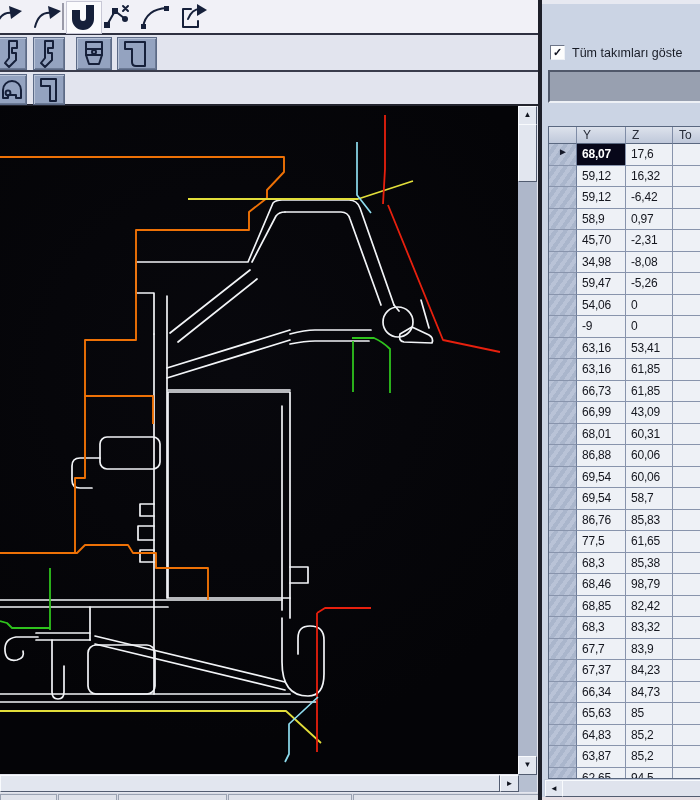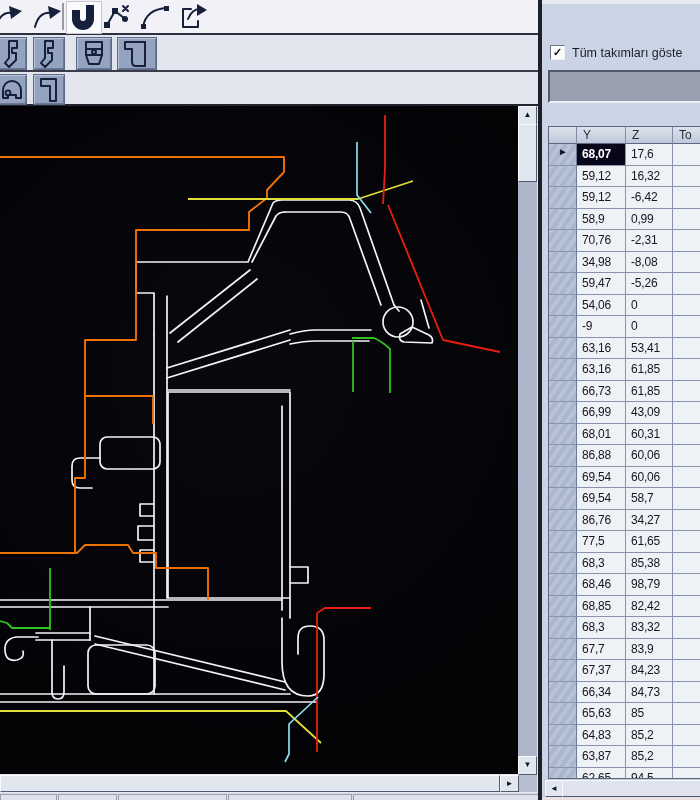--- a/index.html
+++ b/index.html
@@ -303,26 +303,26 @@
           </div>
           <div class="trow">
             <div class="tcell sel"></div>
             <div class="tcell val">59,12</div>
             <div class="tcell val">-6,42</div>
             <div class="tcell val"></div>
           </div>
           <div class="trow">
             <div class="tcell sel"></div>
             <div class="tcell val">58,9</div>
-            <div class="tcell val">0,99</div>
-            <div class="tcell val"></div>
-          </div>
-          <div class="trow">
-            <div class="tcell sel"></div>
-            <div class="tcell val">70,76</div>
+            <div class="tcell val">0,97</div>
+            <div class="tcell val"></div>
+          </div>
+          <div class="trow">
+            <div class="tcell sel"></div>
+            <div class="tcell val">45,70</div>
             <div class="tcell val">-2,31</div>
             <div class="tcell val"></div>
           </div>
           <div class="trow">
             <div class="tcell sel"></div>
             <div class="tcell val">34,98</div>
             <div class="tcell val">-8,08</div>
             <div class="tcell val"></div>
           </div>
           <div class="trow">
@@ -387,21 +387,21 @@
           </div>
           <div class="trow">
             <div class="tcell sel"></div>
             <div class="tcell val">69,54</div>
             <div class="tcell val">58,7</div>
             <div class="tcell val"></div>
           </div>
           <div class="trow">
             <div class="tcell sel"></div>
             <div class="tcell val">86,76</div>
-            <div class="tcell val">34,27</div>
+            <div class="tcell val">85,83</div>
             <div class="tcell val"></div>
           </div>
           <div class="trow">
             <div class="tcell sel"></div>
             <div class="tcell val">77,5</div>
             <div class="tcell val">61,65</div>
             <div class="tcell val"></div>
           </div>
           <div class="trow">
             <div class="tcell sel"></div>

